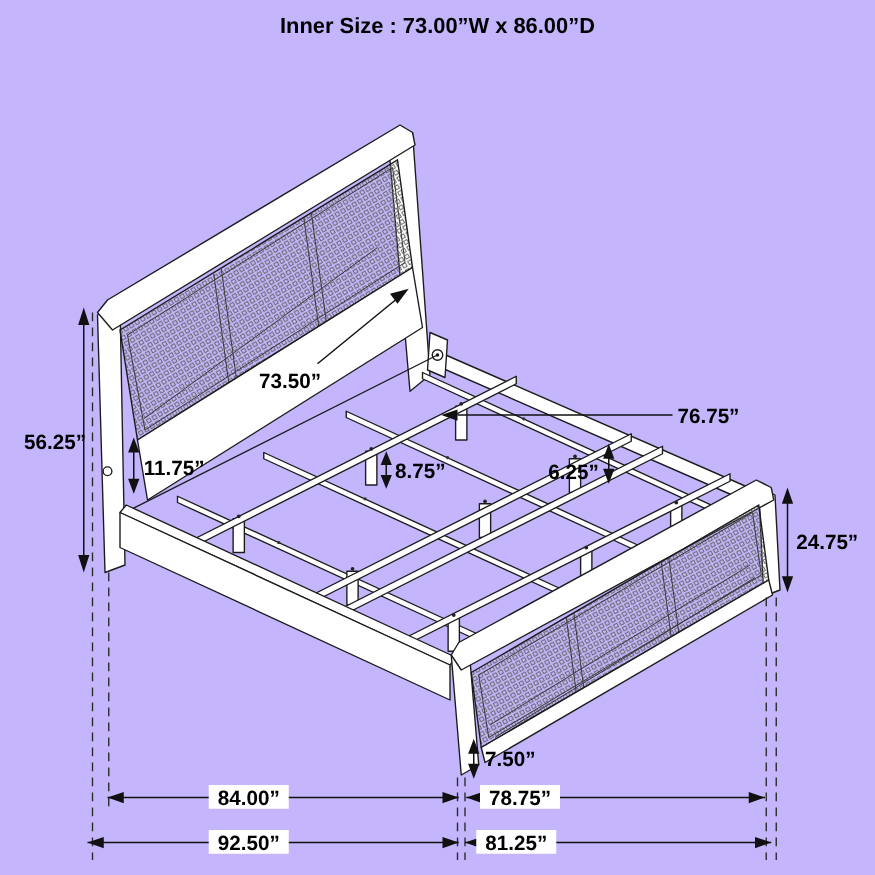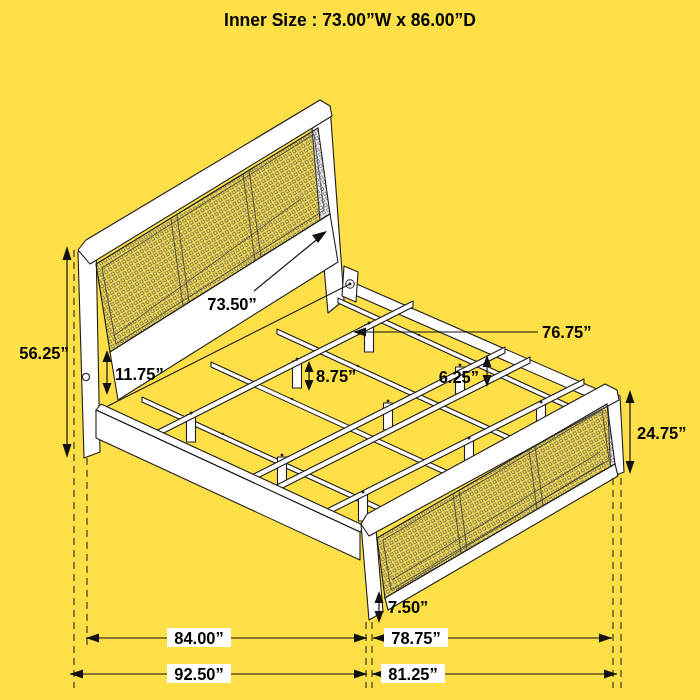--- a/index.html
+++ b/index.html
@@ -1,16 +1,16 @@
 <!DOCTYPE html>
 <html><head>
 <meta charset="utf-8">
 <style>
   html,body{margin:0;padding:0;background:#fff;}
-  .stage{width:700px;height:700px;position:relative;background:#fde047;overflow:hidden;
+  .stage{width:700px;height:700px;position:relative;background:#c4b5fd;overflow:hidden;
          font-family:"Liberation Sans", sans-serif;}
   svg{display:block}
   .dim-label{font-family:"Liberation Sans", sans-serif;font-weight:bold;font-size:16.5px;fill:#000;}
   .title-label{font-family:"Liberation Sans", sans-serif;font-weight:bold;font-size:17.5px;fill:#000;}
   .ln{stroke:#1c1c1c;stroke-width:1.1;fill:none;}
   .wood{fill:#ffffff;stroke:#1c1c1c;stroke-width:1.1;stroke-linejoin:round;}
   .thin{stroke:#3a3a3a;stroke-width:0.8;fill:none;}
   .dimln{stroke:#111;stroke-width:1.2;fill:none;}
   .dash{stroke:#2a2a2a;stroke-width:1.1;fill:none;stroke-dasharray:7 5;}
   .arr{fill:#111;stroke:none;}

